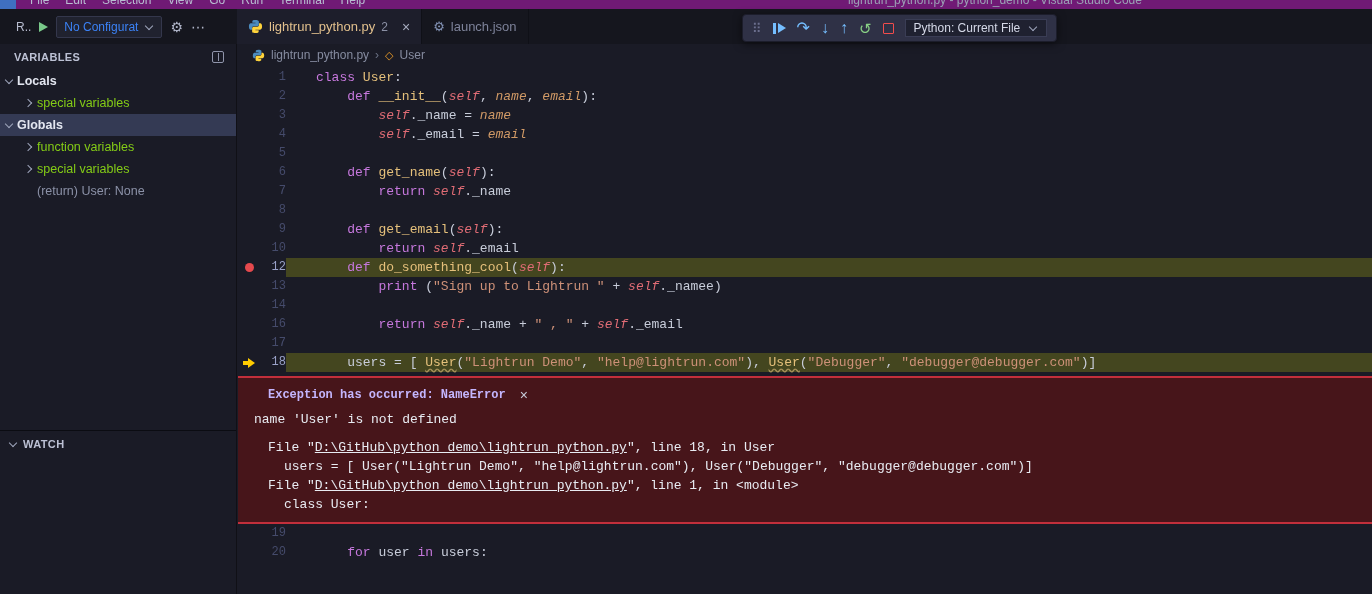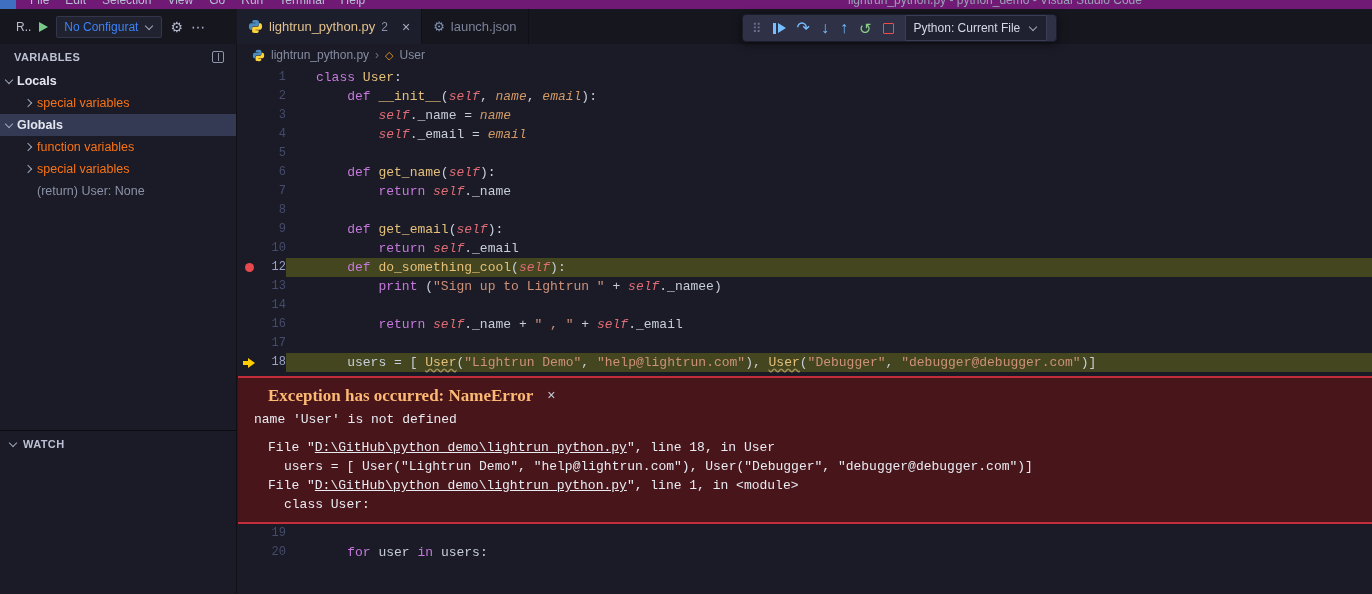--- a/index.html
+++ b/index.html
@@ -33,40 +33,40 @@
   
   .debug-toolbar{position:absolute;left:742px;top:14px;height:28px;display:flex;align-items:center;gap:11px;
     padding:0 9px;background:#2f3146;border:1px solid #1c1d2b;border-radius:4px;box-shadow:0 2px 8px rgba(0,0,0,.5);z-index:5}
   .grip{font-size:13px;color:#6b6f8e;line-height:1}
   .dbg{font-size:16px;line-height:1;color:#75beff}
   .dbg.green{color:#89d185;font-size:15px}
   .icon-continue{display:flex;align-items:center;gap:2px}
   .icon-continue .bar{width:3px;height:11px;background:#75beff}
   .icon-continue .tri{width:0;height:0;border-left:8px solid #75beff;border-top:5.5px solid transparent;border-bottom:5.5px solid transparent}
   .icon-stop{width:11px;height:11px;border:1.5px solid #f14c4c;border-radius:1px}
-  .py-select{display:flex;align-items:center;gap:8px;height:26px;padding:0 8px;background:#1f2130;border:1px solid #3a3d55;font-size:12px;color:#d5d9e8;white-space:nowrap}
+  .py-select{display:flex;align-items:center;gap:8px;height:18px;padding:0 8px;background:#1f2130;border:1px solid #3a3d55;font-size:12px;color:#d5d9e8;white-space:nowrap}
 
   
   .chev{width:10px;height:10px;display:inline-block;position:relative;flex:none}
   .chev::before{content:'';position:absolute;width:5px;height:5px;border-right:1px solid #9fa6bd;border-bottom:1px solid #9fa6bd}
   .chev.down::before{transform:rotate(45deg);top:1px;left:2px}
   .chev.right::before{transform:rotate(-45deg);top:2px;left:1px}
   .chev.hidden::before{display:none}
 
   
   .sidebar{position:absolute;left:0;top:44px;width:237px;height:550px;background:#1a1b26;border-right:1px solid #101016}
   .panel-header{height:26px;display:flex;align-items:center;padding:0 12px 0 14px;font-size:11px;font-weight:700;letter-spacing:.4px;color:#bcc1d4}
   .collapse-icon{margin-left:auto;width:12px;height:12px;border:1px solid #9095ab;border-radius:2px;position:relative}
   .collapse-icon::before{content:'';position:absolute;left:5px;top:1px;bottom:1px;border-left:1px solid #9095ab}
   .tree-row{height:22px;display:flex;align-items:center;gap:3px;font-size:12.5px}
   .tree-row.lvl1{padding-left:4px}
   .tree-row.lvl2{padding-left:24px}
   .tree-row.selected{background:#343a54}
   .lbl-scope{color:#e3e6f0;font-weight:600}
-  .lbl-special{color:#f97316}
+  .lbl-special{color:#84cc16}
   .lbl-value{color:#8b91a7}
   .watch-header{position:absolute;left:0;right:0;top:386px;height:26px;display:flex;align-items:center;gap:5px;
     padding-left:8px;border-top:1px solid #0b0c12;font-size:11px;font-weight:700;letter-spacing:.4px;color:#bcc1d4}
 
   
   .editor{position:absolute;left:238px;top:44px;right:0;height:550px;background:#1a1b26;overflow:hidden}
   .breadcrumb{height:22px;display:flex;align-items:center;gap:6px;padding-left:14px;font-size:12px;color:#868ca0}
   .bc-sep{color:#6b7184}
   .cls-icon{color:#ee9d28;font-size:11px}
   .code{font-family:"Liberation Mono","DejaVu Sans Mono",monospace;font-size:13px;line-height:19px;padding-top:2px}
@@ -91,21 +91,21 @@
   .tk-par{color:#d19a66;font-style:italic}
   .tk-var{color:#c8cdda}
   .tk-str{color:#ce9178}
   .tk-op{color:#c8cdda}
   .tk-pun{color:#c8cdda}
   .tk-pl{color:#c8cdda}
 
   
   .exception{margin-top:4px;background:#47151a;border-top:2px solid #c22f3b;border-bottom:2px solid #c22f3b;padding:8px 0 8px 0}
   .exc-title-row{display:flex;align-items:center;padding-left:30px}
-  .exc-title{font-family:Liberation Serif, serif;font-size:17px;font-weight:700;color:#fdba74}
+  .exc-title{font-family:Liberation Mono, monospace;font-size:12px;font-weight:700;color:#c4b5fd}
   .exc-close{margin-left:14px;color:#c8cdda;font-size:14px;font-family:"Liberation Sans",sans-serif}
   .exc-message{margin-top:5px;padding-left:16px;color:#e8ebf2}
   .exc-tb{margin-top:9px;color:#e8ebf2}
   .tb-line{line-height:19px;white-space:pre}
   .tb-file{padding-left:30px}
   .tb-code{padding-left:46px}
   .tb-link{text-decoration:underline}
 </style>
 </head>
 <body>

